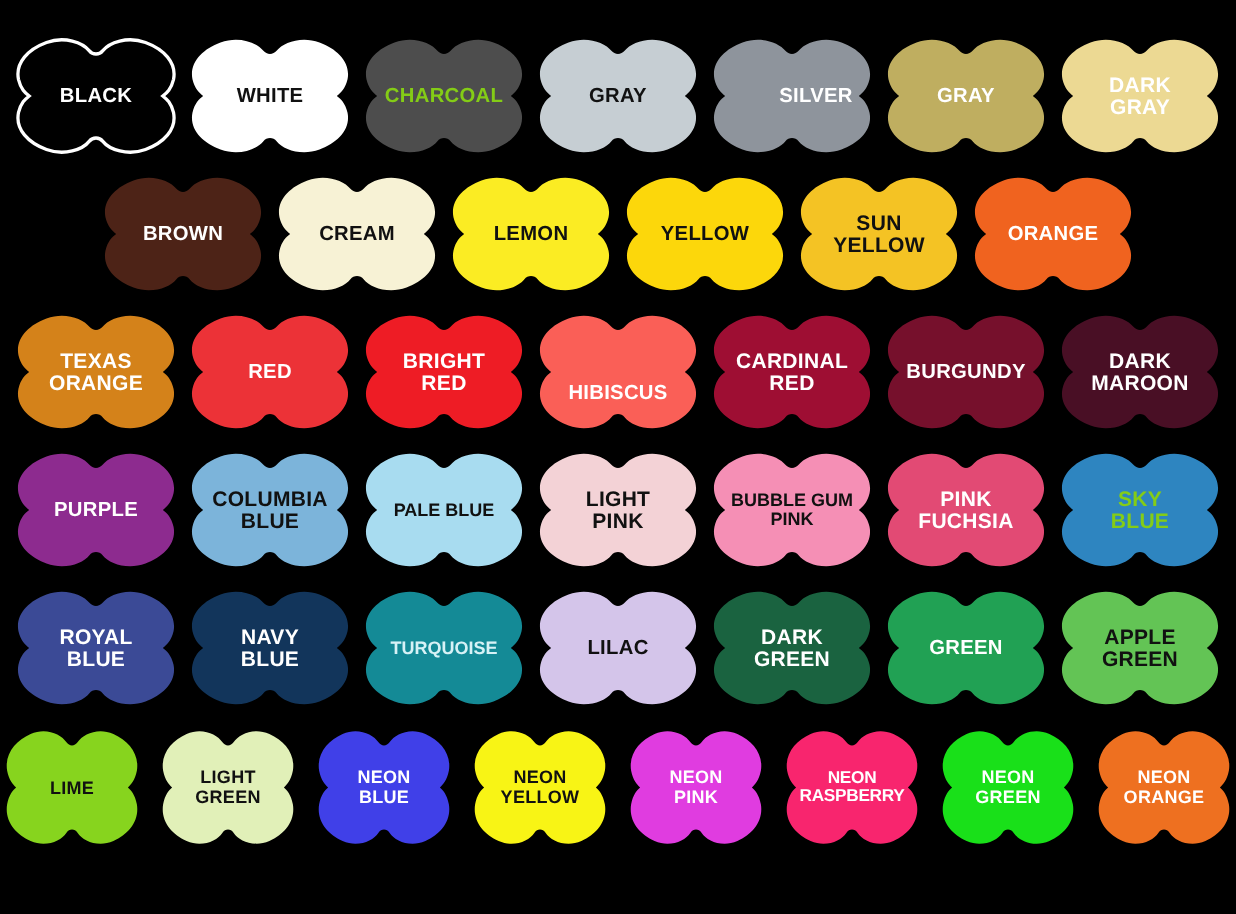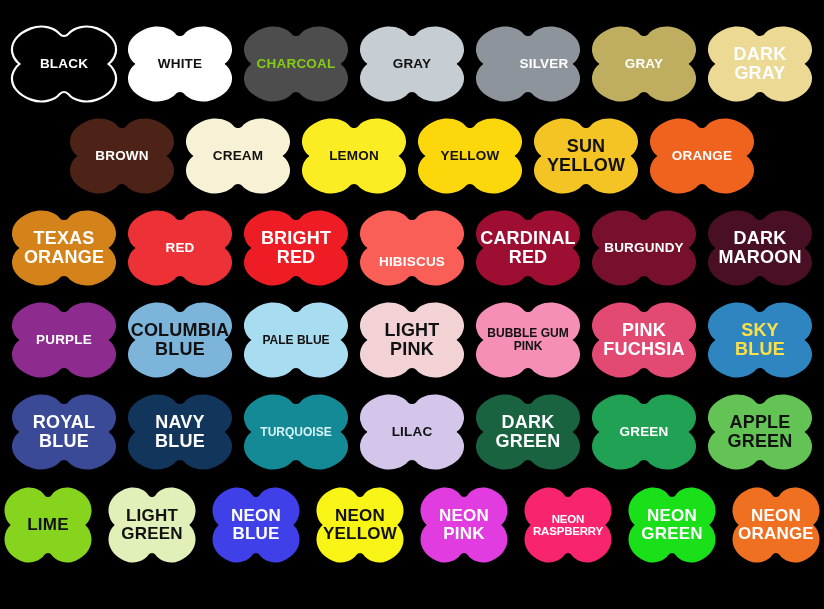--- a/index.html
+++ b/index.html
@@ -58,23 +58,23 @@
     text-align:center;
     line-height:1.06;
     font-weight:bold;
     font-size:13.5px;
     letter-spacing:0.2px;
     padding:0 6px;
     box-sizing:border-box;
     white-space:pre-line;
     pointer-events:none;
   }
-  .swatch.two-line .label{font-size:18px;}
+  .swatch.two-line .label{font-size:14px;}
   .swatch.long .label{font-size:12px;letter-spacing:0px;}
-  .row.compact .swatch .label{font-size:17px;}
+  .row.compact .swatch .label{font-size:12px;}
   .row.compact .swatch.long .label{font-size:11.5px;letter-spacing:-0.2px;}
 </style>
 </head>
 <body>
 
 <div id="chart">
     <div class="row">
       <div class="swatch">
         <svg viewBox="0 0 200 140" preserveAspectRatio="none">
           <path d="M 40 6 C 62 -2 84 6 92 16 C 96 21 104 21 108 16 C 116 6 138 -2 160 6 C 182 14 198 30 194 50 C 191 62 186 66 181 70 C 186 74 191 78 194 90 C 198 110 182 126 160 134 C 138 142 116 134 108 124 C 104 119 96 119 92 124 C 84 134 62 142 40 134 C 18 126 2 110 6 90 C 9 78 14 74 19 70 C 14 66 9 62 6 50 C 2 30 18 14 40 6 Z" fill="#000000" stroke="#ffffff" stroke-width="4"></path>
@@ -244,21 +244,21 @@
         <svg viewBox="0 0 200 140" preserveAspectRatio="none">
           <path d="M 40 6 C 62 -2 84 6 92 16 C 96 21 104 21 108 16 C 116 6 138 -2 160 6 C 182 14 198 30 194 50 C 191 62 186 66 181 70 C 186 74 191 78 194 90 C 198 110 182 126 160 134 C 138 142 116 134 108 124 C 104 119 96 119 92 124 C 84 134 62 142 40 134 C 18 126 2 110 6 90 C 9 78 14 74 19 70 C 14 66 9 62 6 50 C 2 30 18 14 40 6 Z" fill="#e24a74"></path>
         </svg>
         <div class="label" style="color: rgb(255, 255, 255);">PINK
 FUCHSIA</div>
       </div>
       <div class="swatch two-line">
         <svg viewBox="0 0 200 140" preserveAspectRatio="none">
           <path d="M 40 6 C 62 -2 84 6 92 16 C 96 21 104 21 108 16 C 116 6 138 -2 160 6 C 182 14 198 30 194 50 C 191 62 186 66 181 70 C 186 74 191 78 194 90 C 198 110 182 126 160 134 C 138 142 116 134 108 124 C 104 119 96 119 92 124 C 84 134 62 142 40 134 C 18 126 2 110 6 90 C 9 78 14 74 19 70 C 14 66 9 62 6 50 C 2 30 18 14 40 6 Z" fill="#2e85c0"></path>
         </svg>
-        <div class="label" style="color: #fde047;">SKY
+        <div class="label" style="color: #84cc16;">SKY
 BLUE</div>
       </div>
     </div>
     <div class="row">
       <div class="swatch two-line">
         <svg viewBox="0 0 200 140" preserveAspectRatio="none">
           <path d="M 40 6 C 62 -2 84 6 92 16 C 96 21 104 21 108 16 C 116 6 138 -2 160 6 C 182 14 198 30 194 50 C 191 62 186 66 181 70 C 186 74 191 78 194 90 C 198 110 182 126 160 134 C 138 142 116 134 108 124 C 104 119 96 119 92 124 C 84 134 62 142 40 134 C 18 126 2 110 6 90 C 9 78 14 74 19 70 C 14 66 9 62 6 50 C 2 30 18 14 40 6 Z" fill="#3b4a96"></path>
         </svg>
         <div class="label" style="color: rgb(255, 255, 255);">ROYAL
 BLUE</div>

